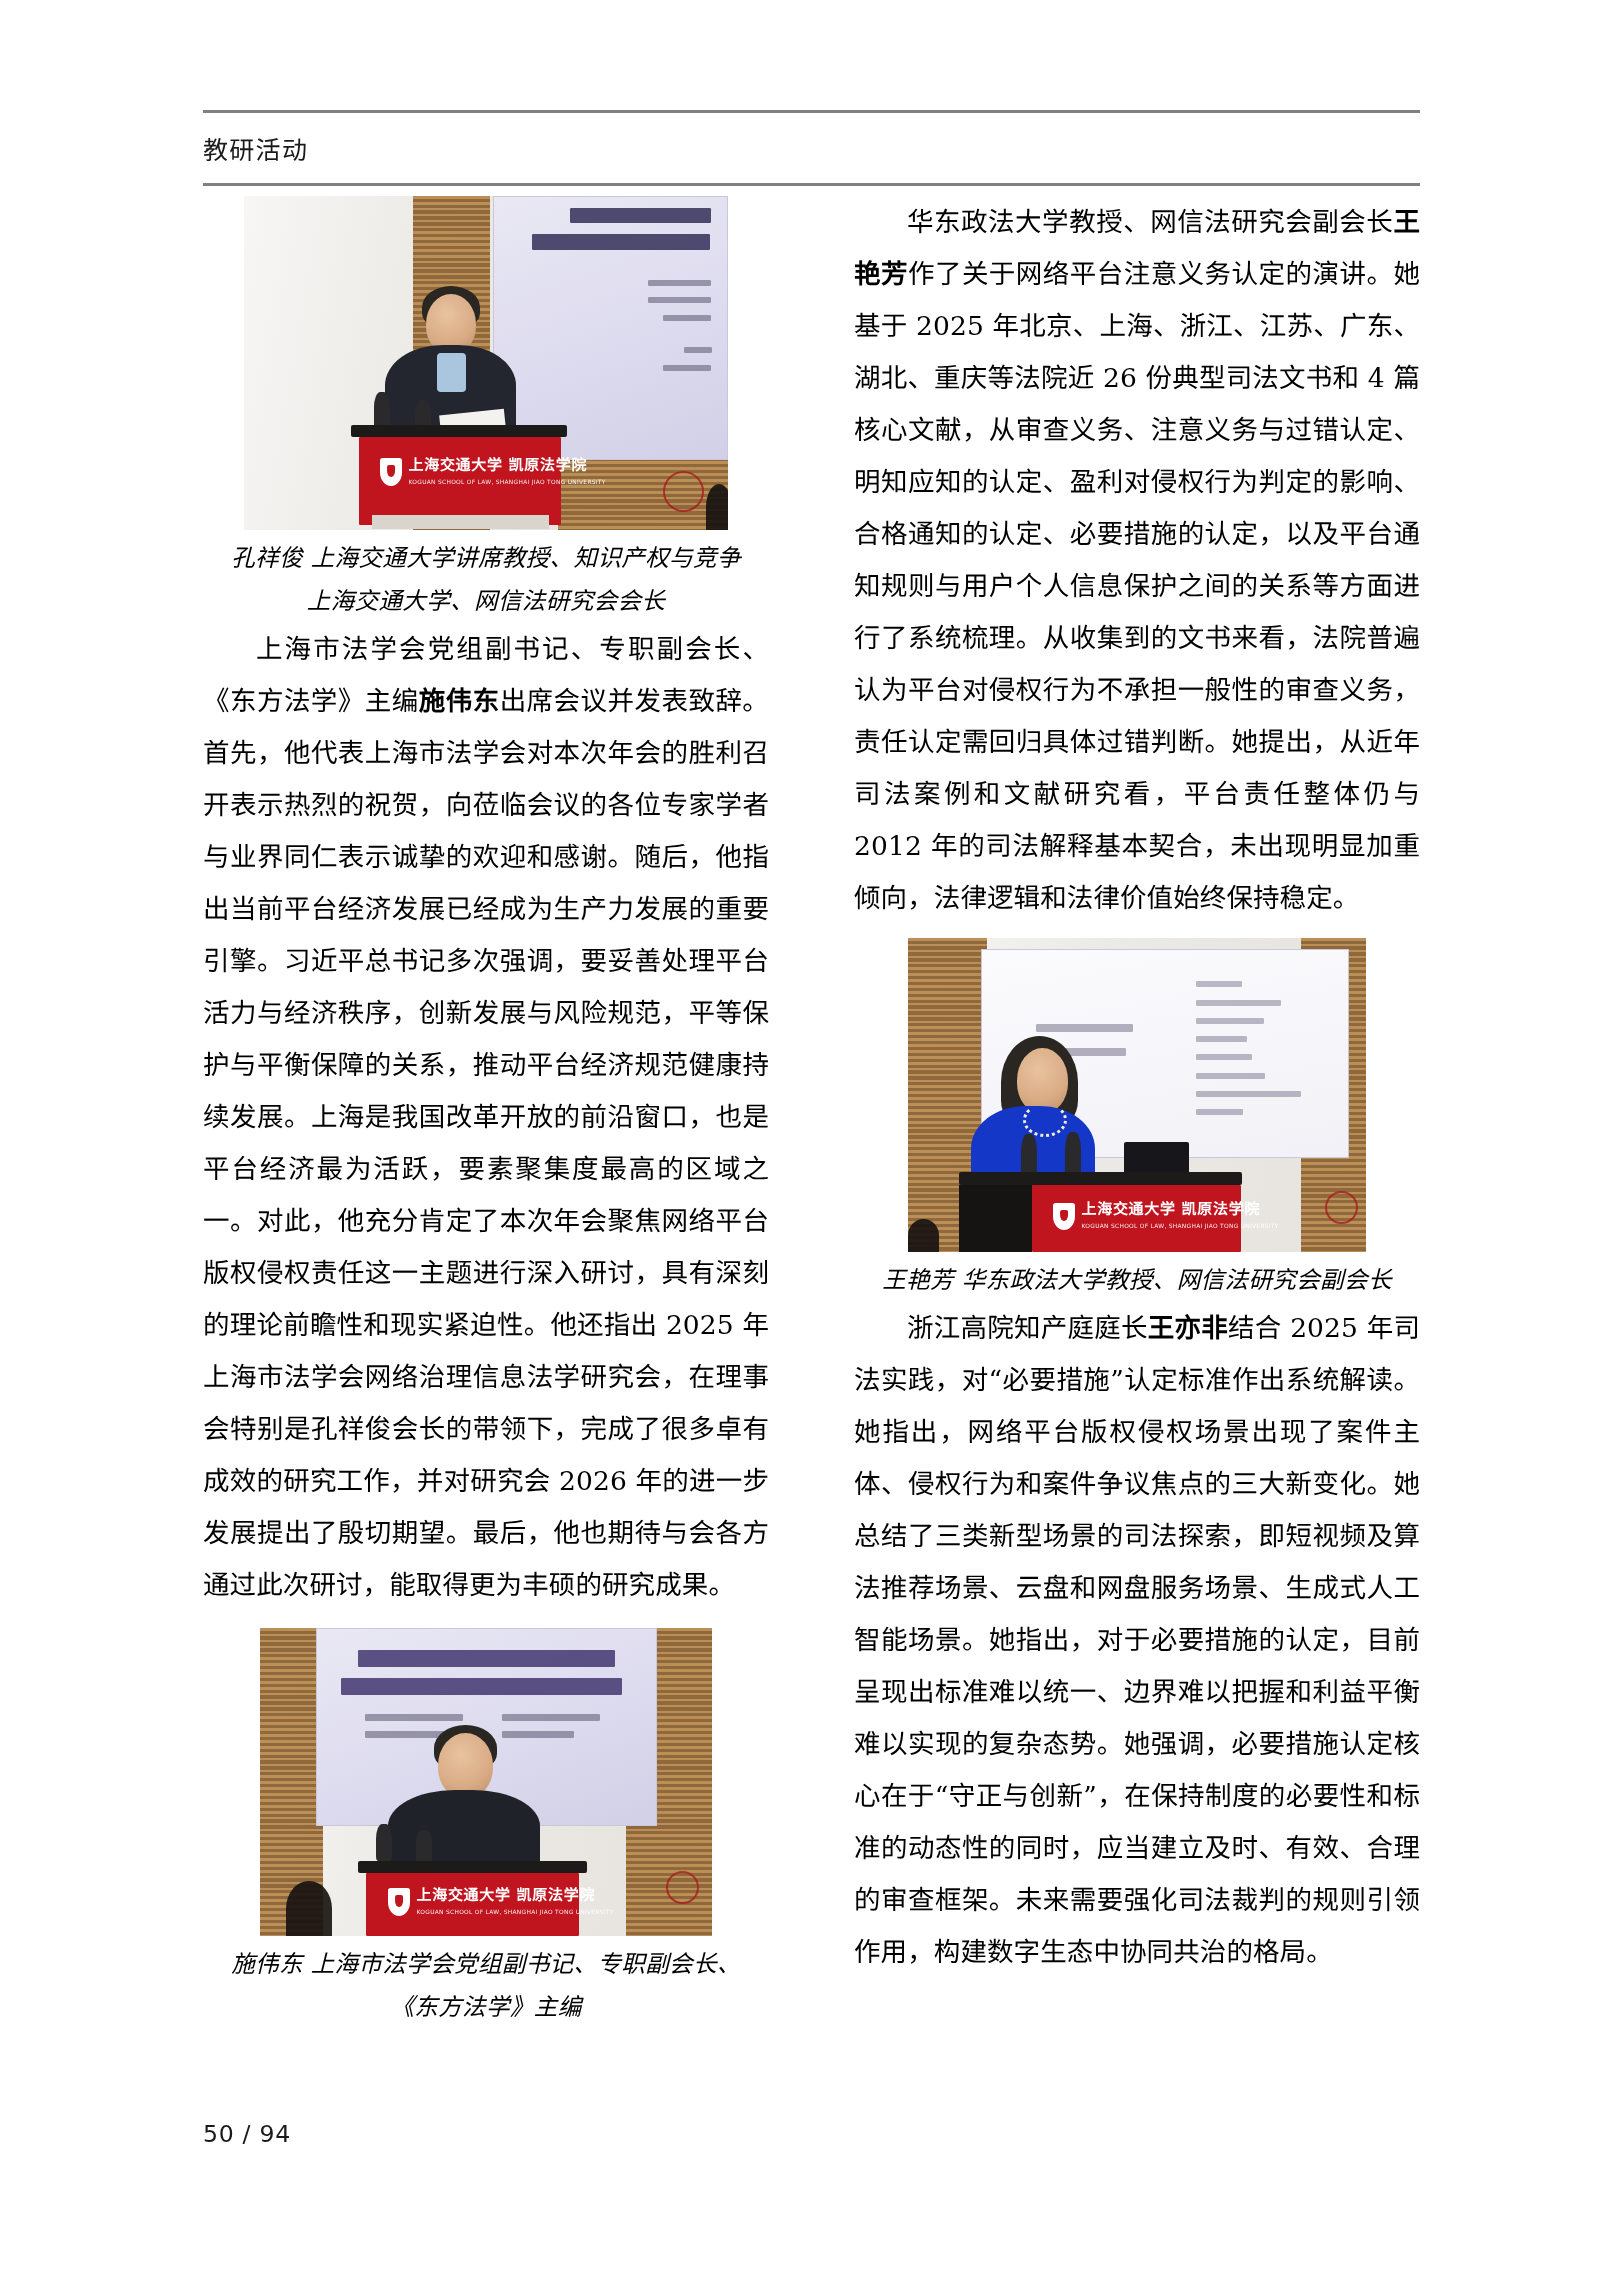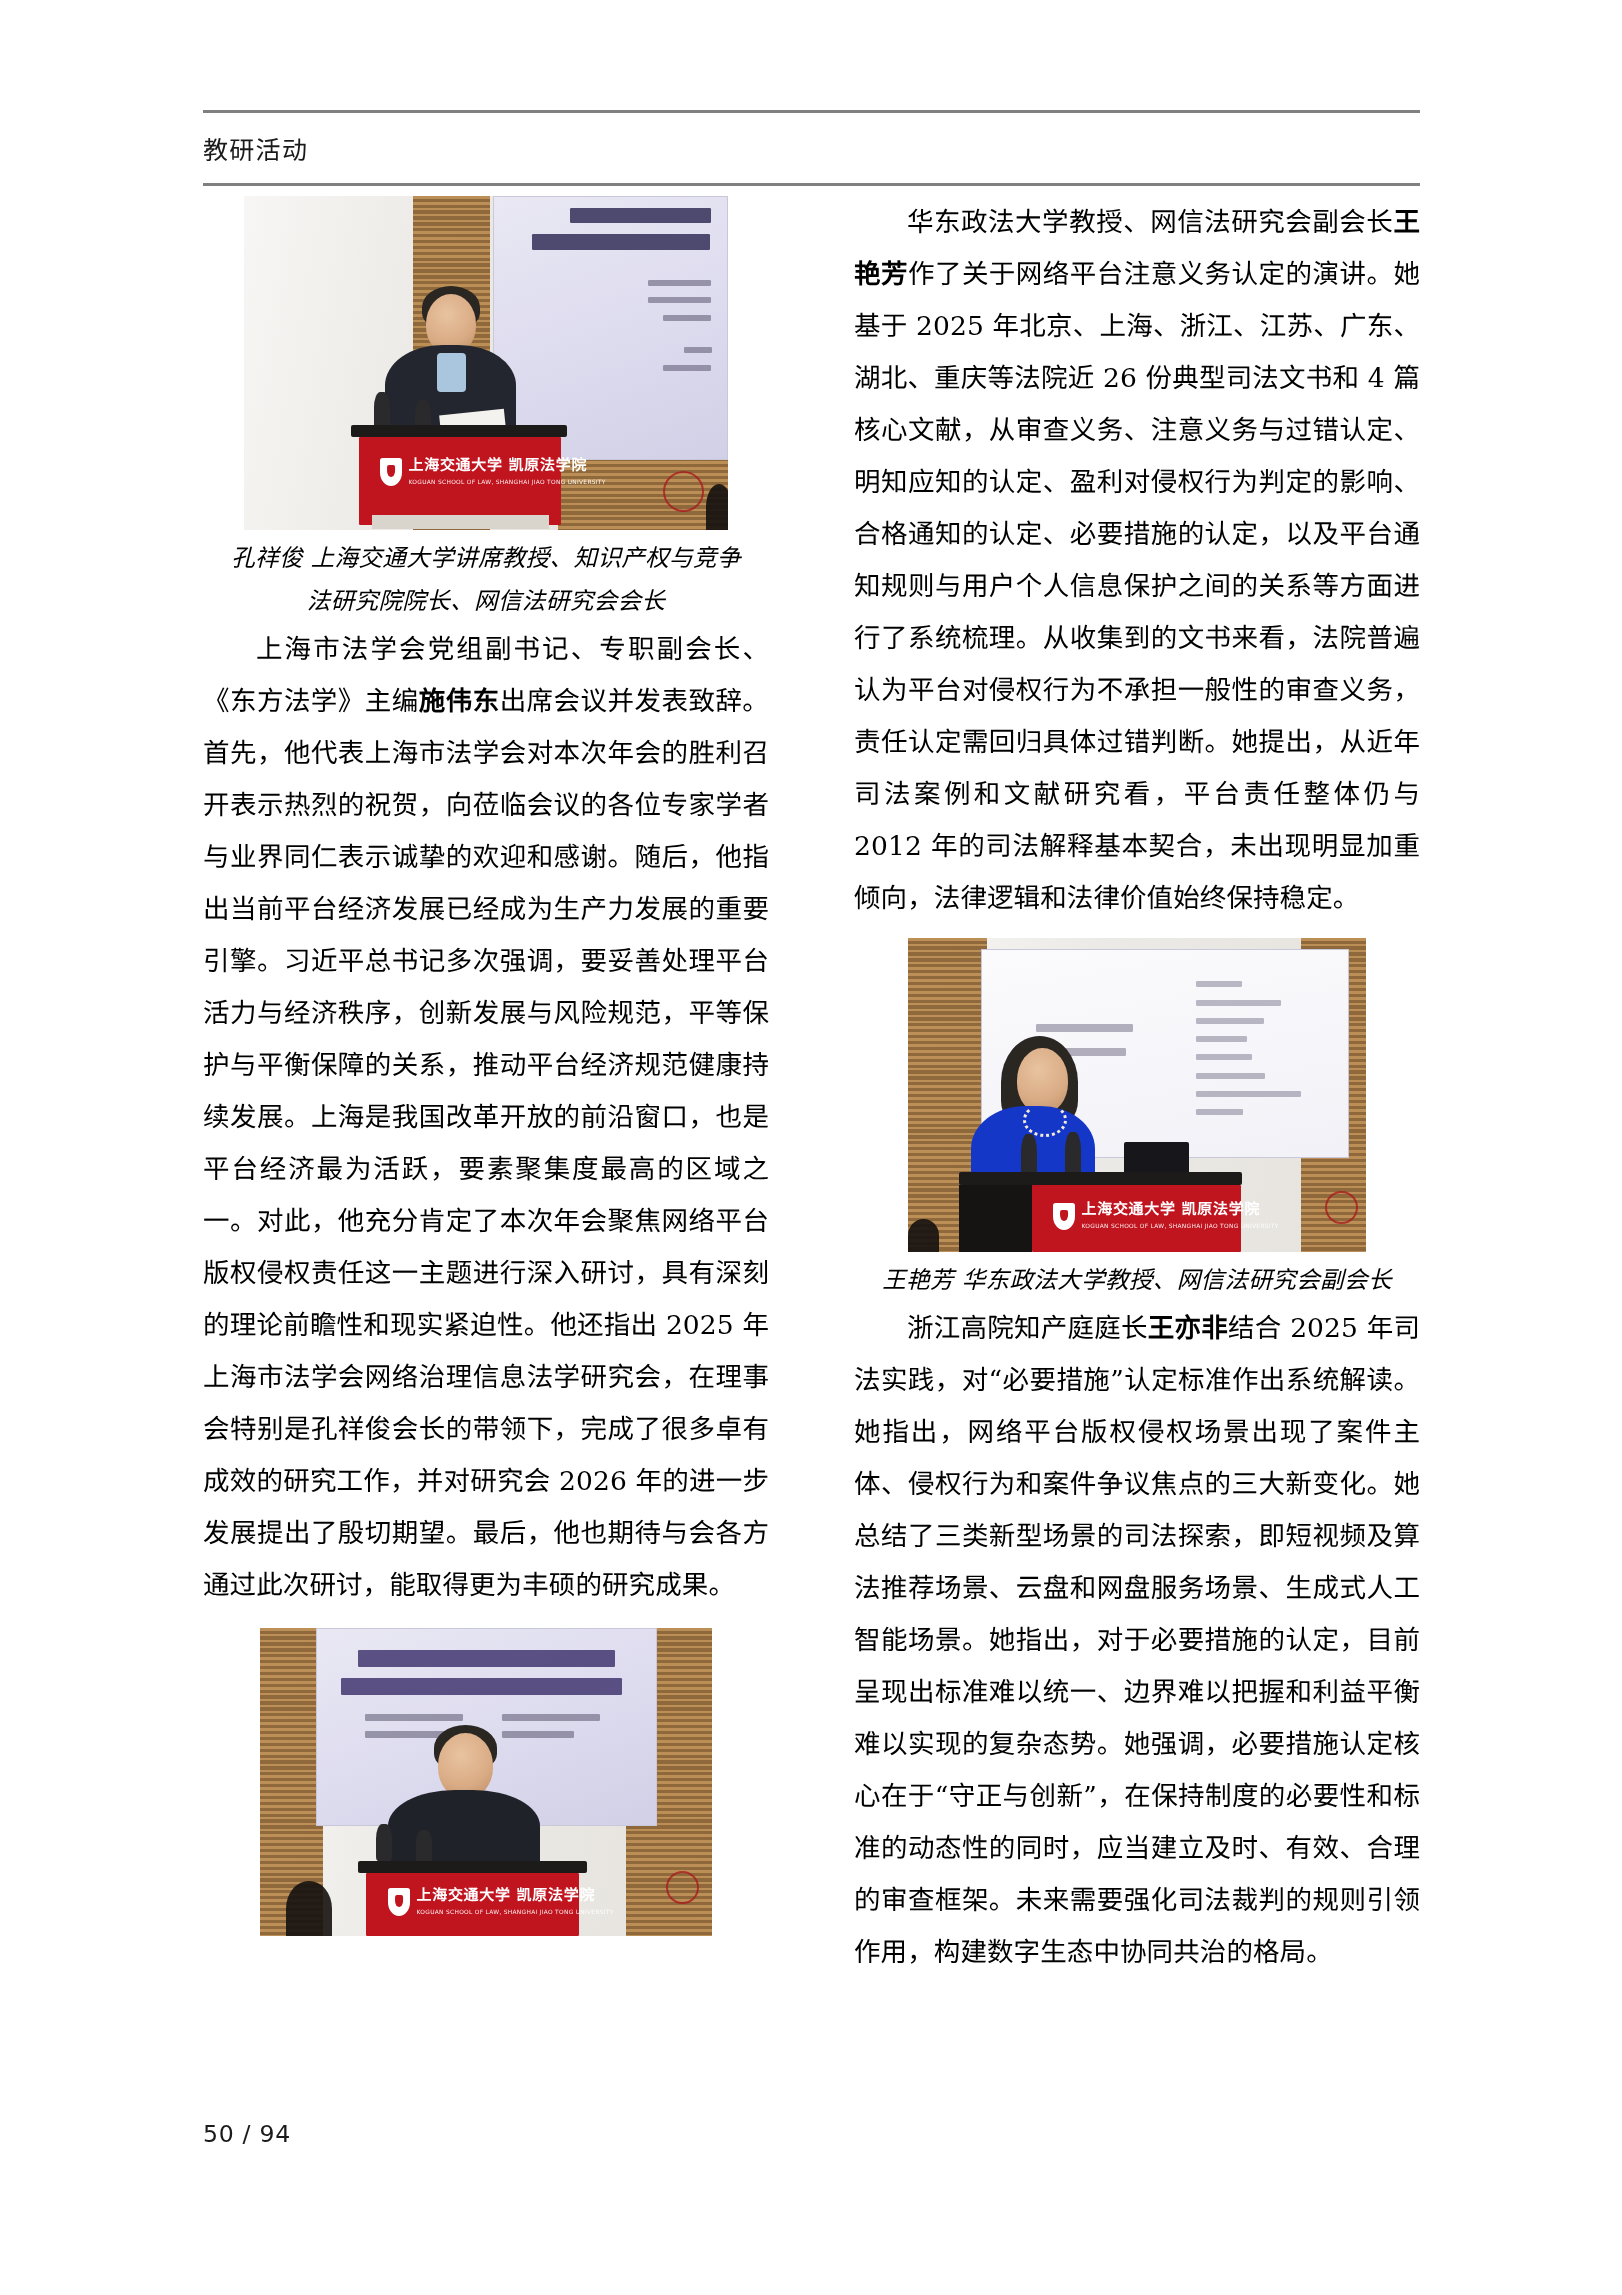--- a/index.html
+++ b/index.html
@@ -292,21 +292,21 @@
               <span class="logo-text">上海交通大学 凯原法学院</span><br>
               <span class="logo-sub">KOGUAN SCHOOL OF LAW, SHANGHAI JIAO TONG UNIVERSITY</span>
             </span>
           </div>
           <div class="podium-base" style="left:128px;top:319px;width:177px;height:14.4px;"></div>
           <div class="seal" style="left:419px;top:275px;width:37px;height:37px;"></div>
           <div class="silhouette" style="left:462px;top:288px;width:26px;height:46px;"></div>
         </div>
         <figcaption class="figcaption">
           <span>孔祥俊 上海交通大学讲席教授、知识产权与竞争</span><br>
-          <span>法研究院院长、网信法研究会会长</span>
+          <span>上海交通大学、网信法研究会会长</span>
         </figcaption>
       </figure>
 
       <p class="para">上海市法学会党组副书记、专职副会长、《东方法学》主编<b>施伟东</b>出席会议并发表致辞。首先，他代表上海市法学会对本次年会的胜利召开表示热烈的祝贺，向莅临会议的各位专家学者与业界同仁表示诚挚的欢迎和感谢。随后，他指出当前平台经济发展已经成为生产力发展的重要引擎。习近平总书记多次强调，要妥善处理平台活力与经济秩序，创新发展与风险规范，平等保护与平衡保障的关系，推动平台经济规范健康持续发展。上海是我国改革开放的前沿窗口，也是平台经济最为活跃，要素聚集度最高的区域之一。对此，他充分肯定了本次年会聚焦网络平台版权侵权责任这一主题进行深入研讨，具有深刻的理论前瞻性和现实紧迫性。他还指出 2025 年上海市法学会网络治理信息法学研究会，在理事会特别是孔祥俊会长的带领下，完成了很多卓有成效的研究工作，并对研究会 2026 年的进一步发展提出了殷切期望。最后，他也期待与会各方通过此次研讨，能取得更为丰硕的研究成果。</p>
 
       <figure class="figure" style="margin-top:17px;">
         <div class="photo" style="width:452px;height:308px;margin:0 auto;">
           <div class="wall"></div>
           <div class="wood" style="left:0;width:63px;"></div>
           <div class="wood" style="left:366px;right:0;"></div>
@@ -327,20 +327,24 @@
           <div class="podium-logo" style="left:128px;top:260px;">
             <span class="shield"></span>
             <span>
               <span class="logo-text">上海交通大学 凯原法学院</span><br>
               <span class="logo-sub">KOGUAN SCHOOL OF LAW, SHANGHAI JIAO TONG UNIVERSITY</span>
             </span>
           </div>
           <div class="silhouette" style="left:26px;top:253px;width:46px;height:55px;"></div>
           <div class="seal" style="left:406px;top:243px;width:29px;height:29px;"></div>
         </div>
+        <figcaption class="figcaption">
+          <span>施伟东 上海市法学会党组副书记、专职副会长、</span><br>
+          <span>《东方法学》主编</span>
+        </figcaption>
       </figure>
 
     </div>
 
     <div class="col">
 
 
       <p class="para">华东政法大学教授、网信法研究会副会长<b>王艳芳</b>作了关于网络平台注意义务认定的演讲。她基于 2025 年北京、上海、浙江、江苏、广东、湖北、重庆等法院近 26 份典型司法文书和 4 篇核心文献，从审查义务、注意义务与过错认定、明知应知的认定、盈利对侵权行为判定的影响、合格通知的认定、必要措施的认定，以及平台通知规则与用户个人信息保护之间的关系等方面进行了系统梳理。从收集到的文书来看，法院普遍认为平台对侵权行为不承担一般性的审查义务，责任认定需回归具体过错判断。她提出，从近年司法案例和文献研究看，平台责任整体仍与 2012 年的司法解释基本契合，未出现明显加重倾向，法律逻辑和法律价值始终保持稳定。</p>
 
       <figure class="figure" style="margin-top:14.4px;">

